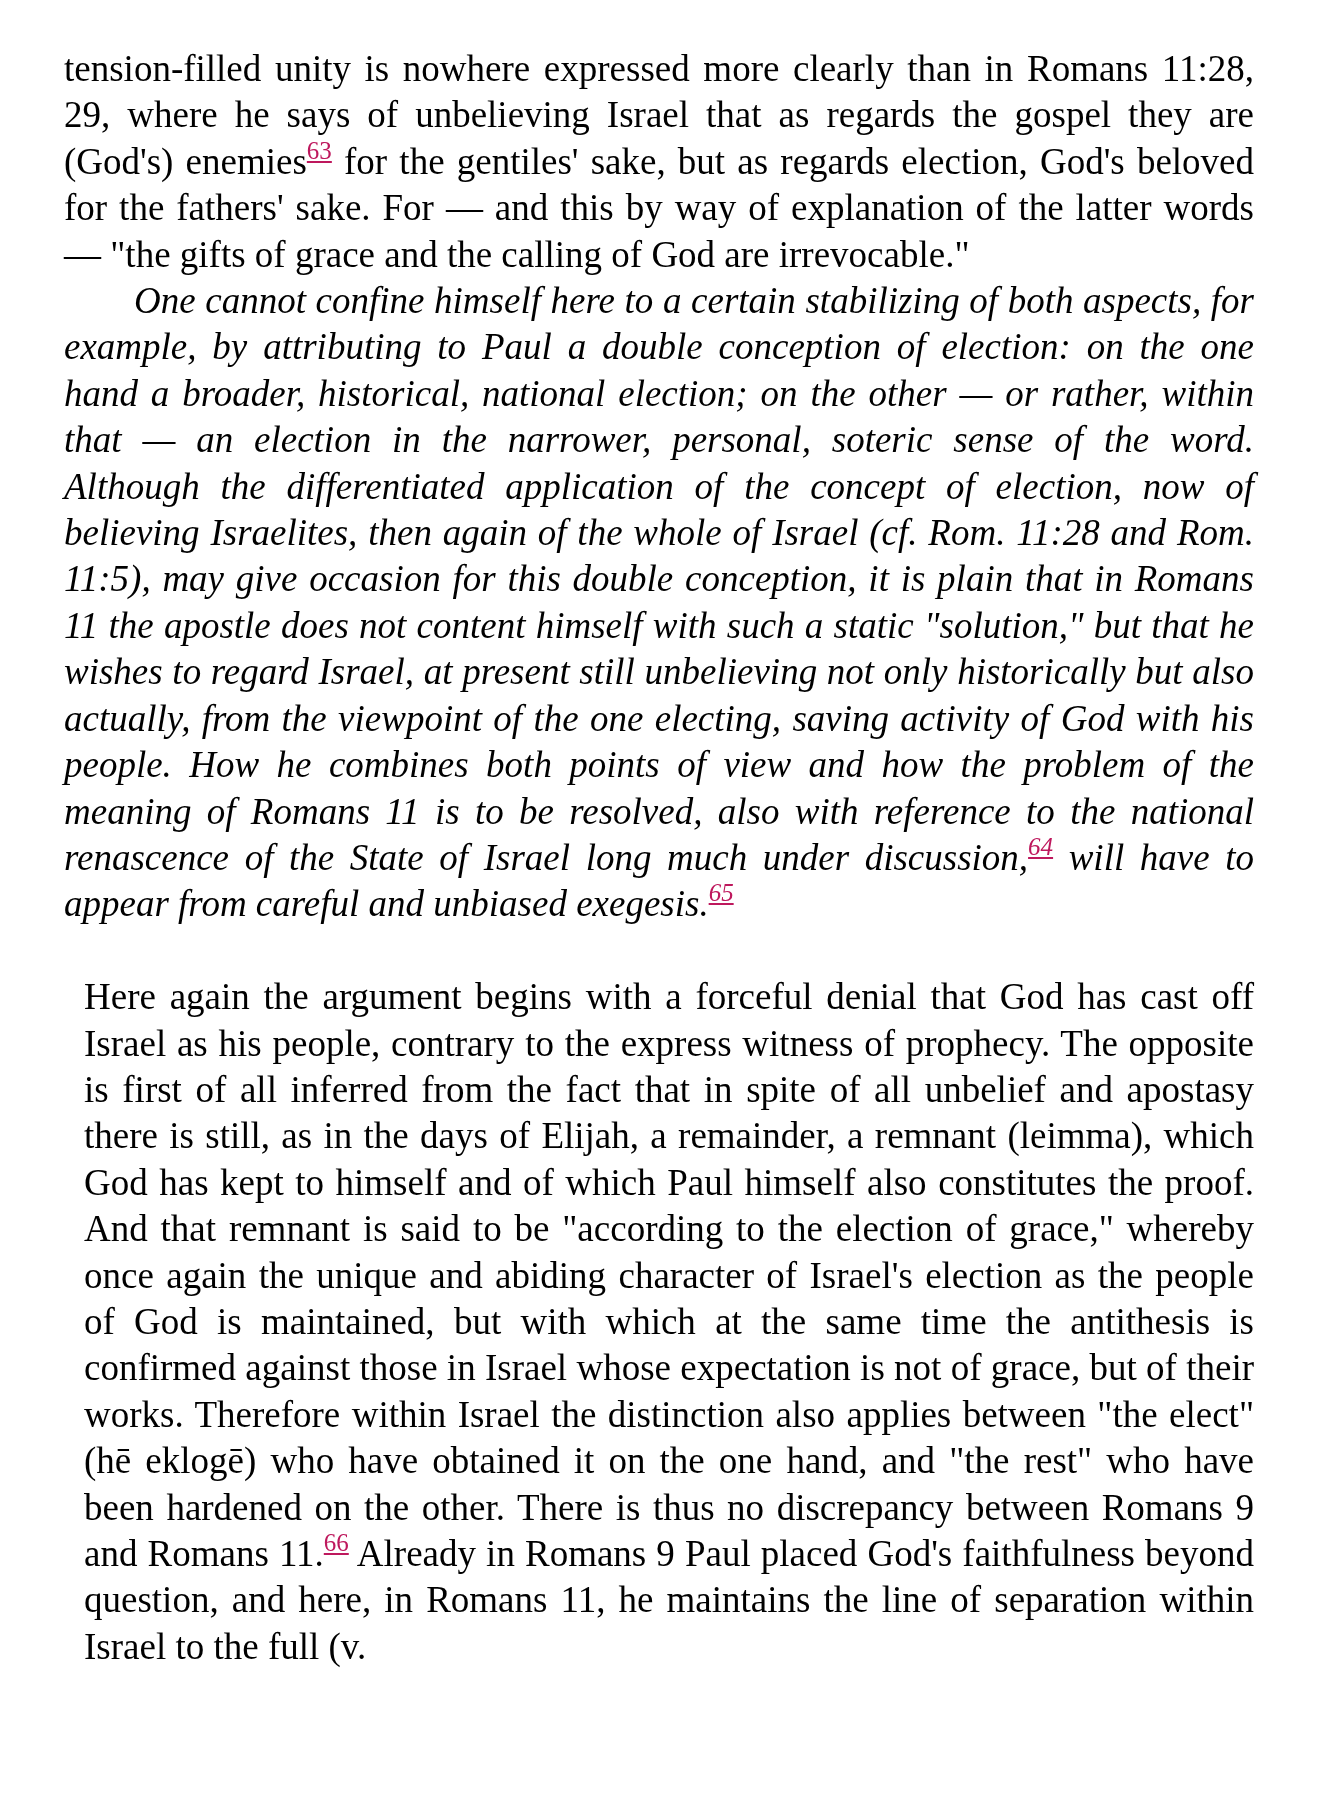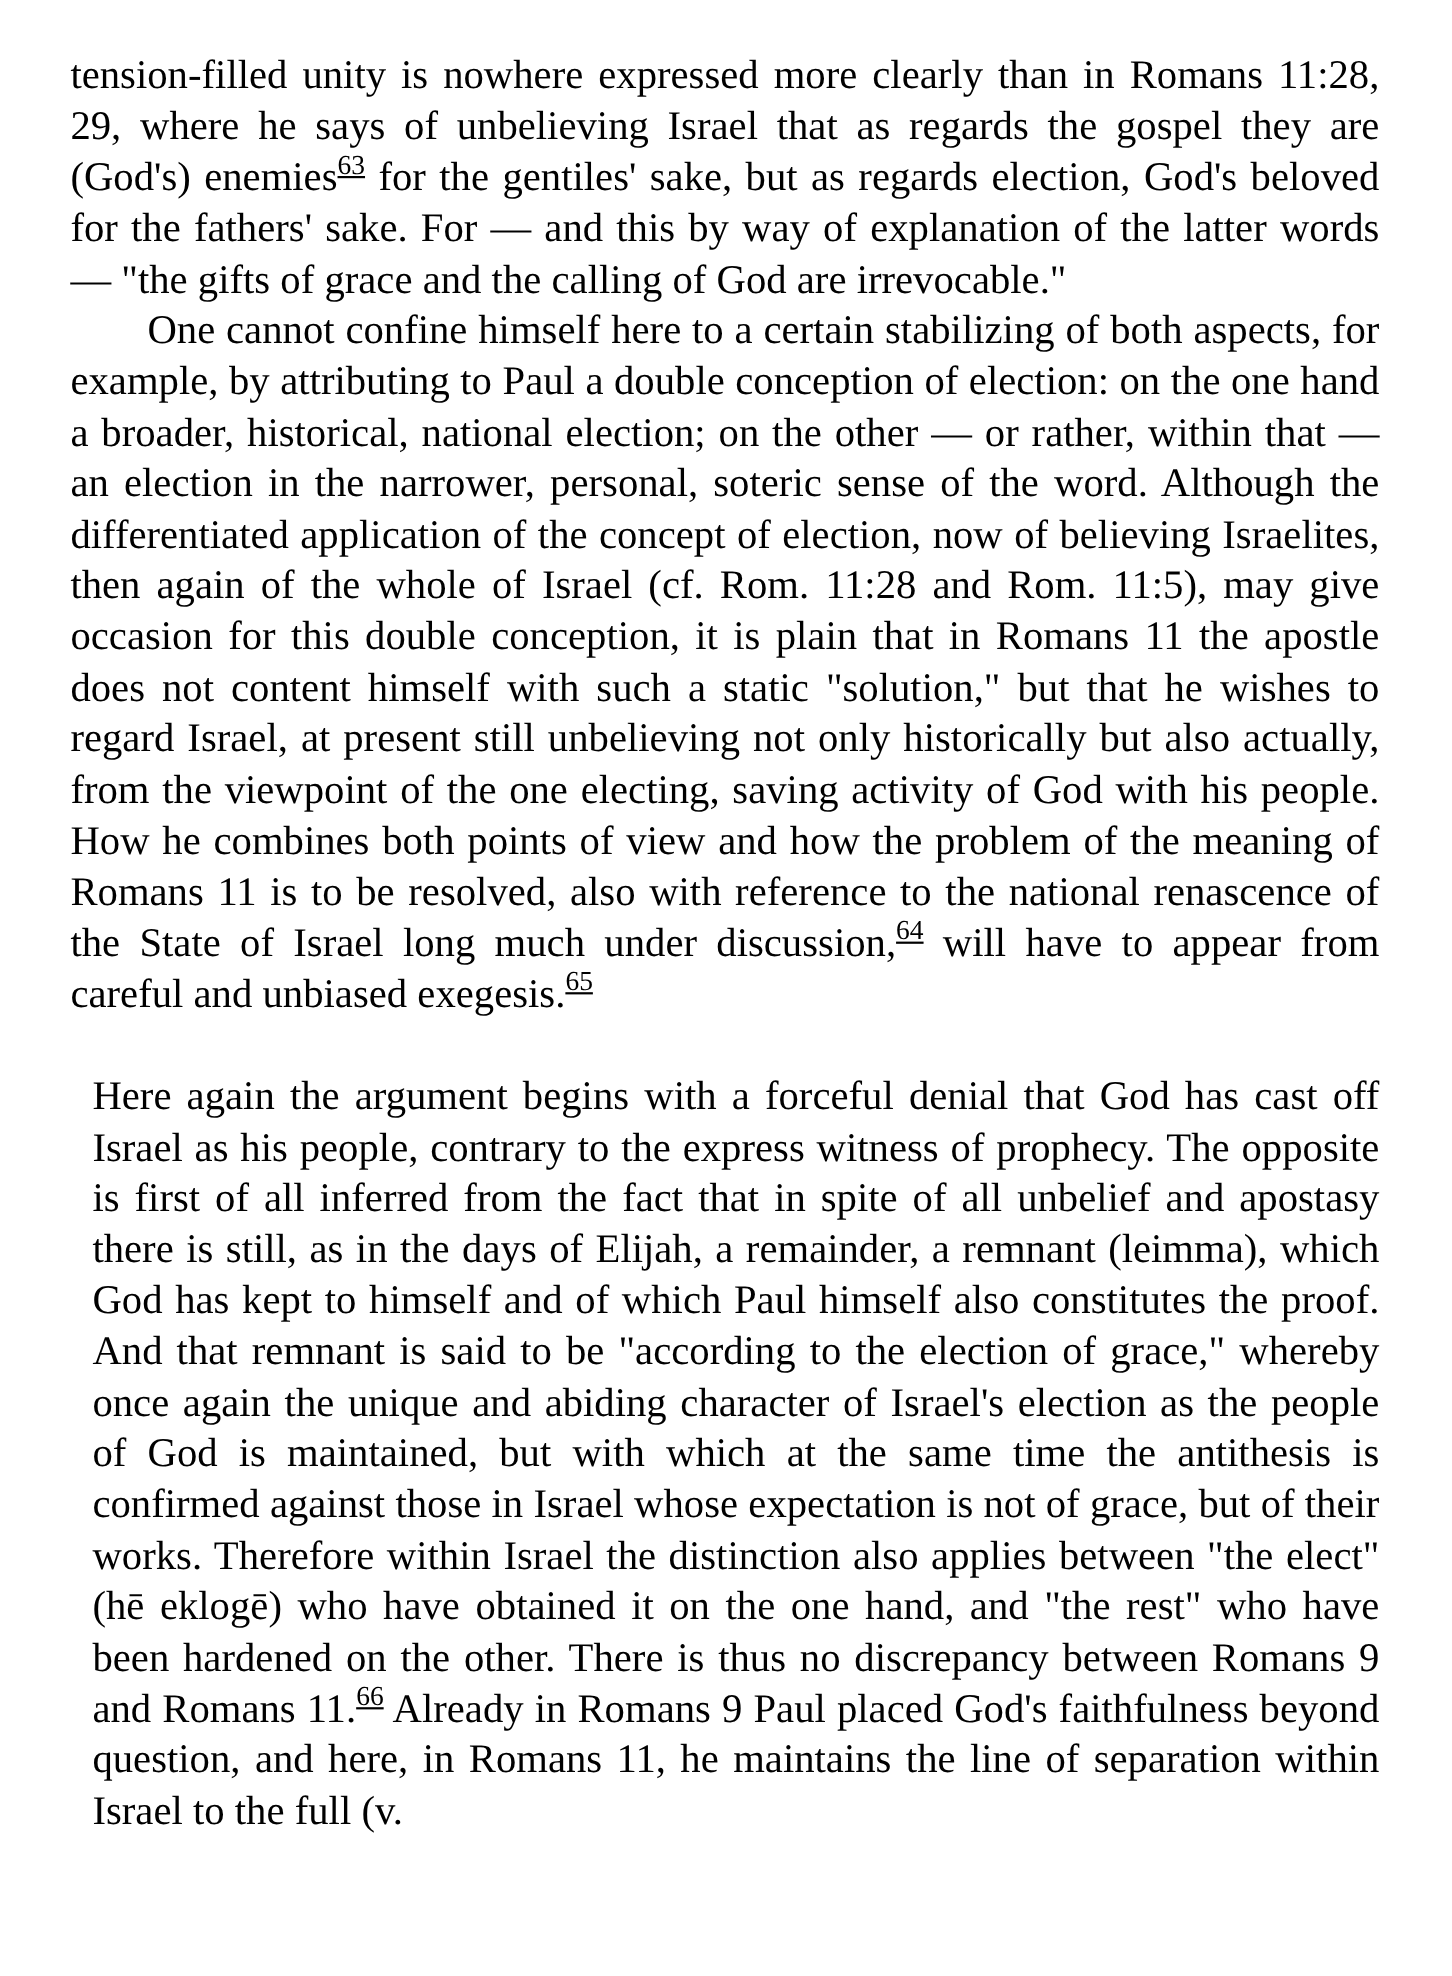--- a/index.html
+++ b/index.html
@@ -22,27 +22,28 @@
     font-size: 37px;
     line-height: 46.4px;
     color: #000000;
     text-align: justify;
   }
   .para {
     margin: 0;
   }
   .para.indent {
     text-indent: 70px;
+    font-style: italic;
   }
   .para.gap {
     margin-top: 46.4px;
     margin-left: 20px;
   }
   .fn {
-    color: #000000;
+    color: #be185d;
     text-decoration: underline;
     font-size: 25px;
     vertical-align: baseline;
     position: relative;
     top: -15px;
     line-height: 0;
     cursor: pointer;
   }
 </style>
 </head>

